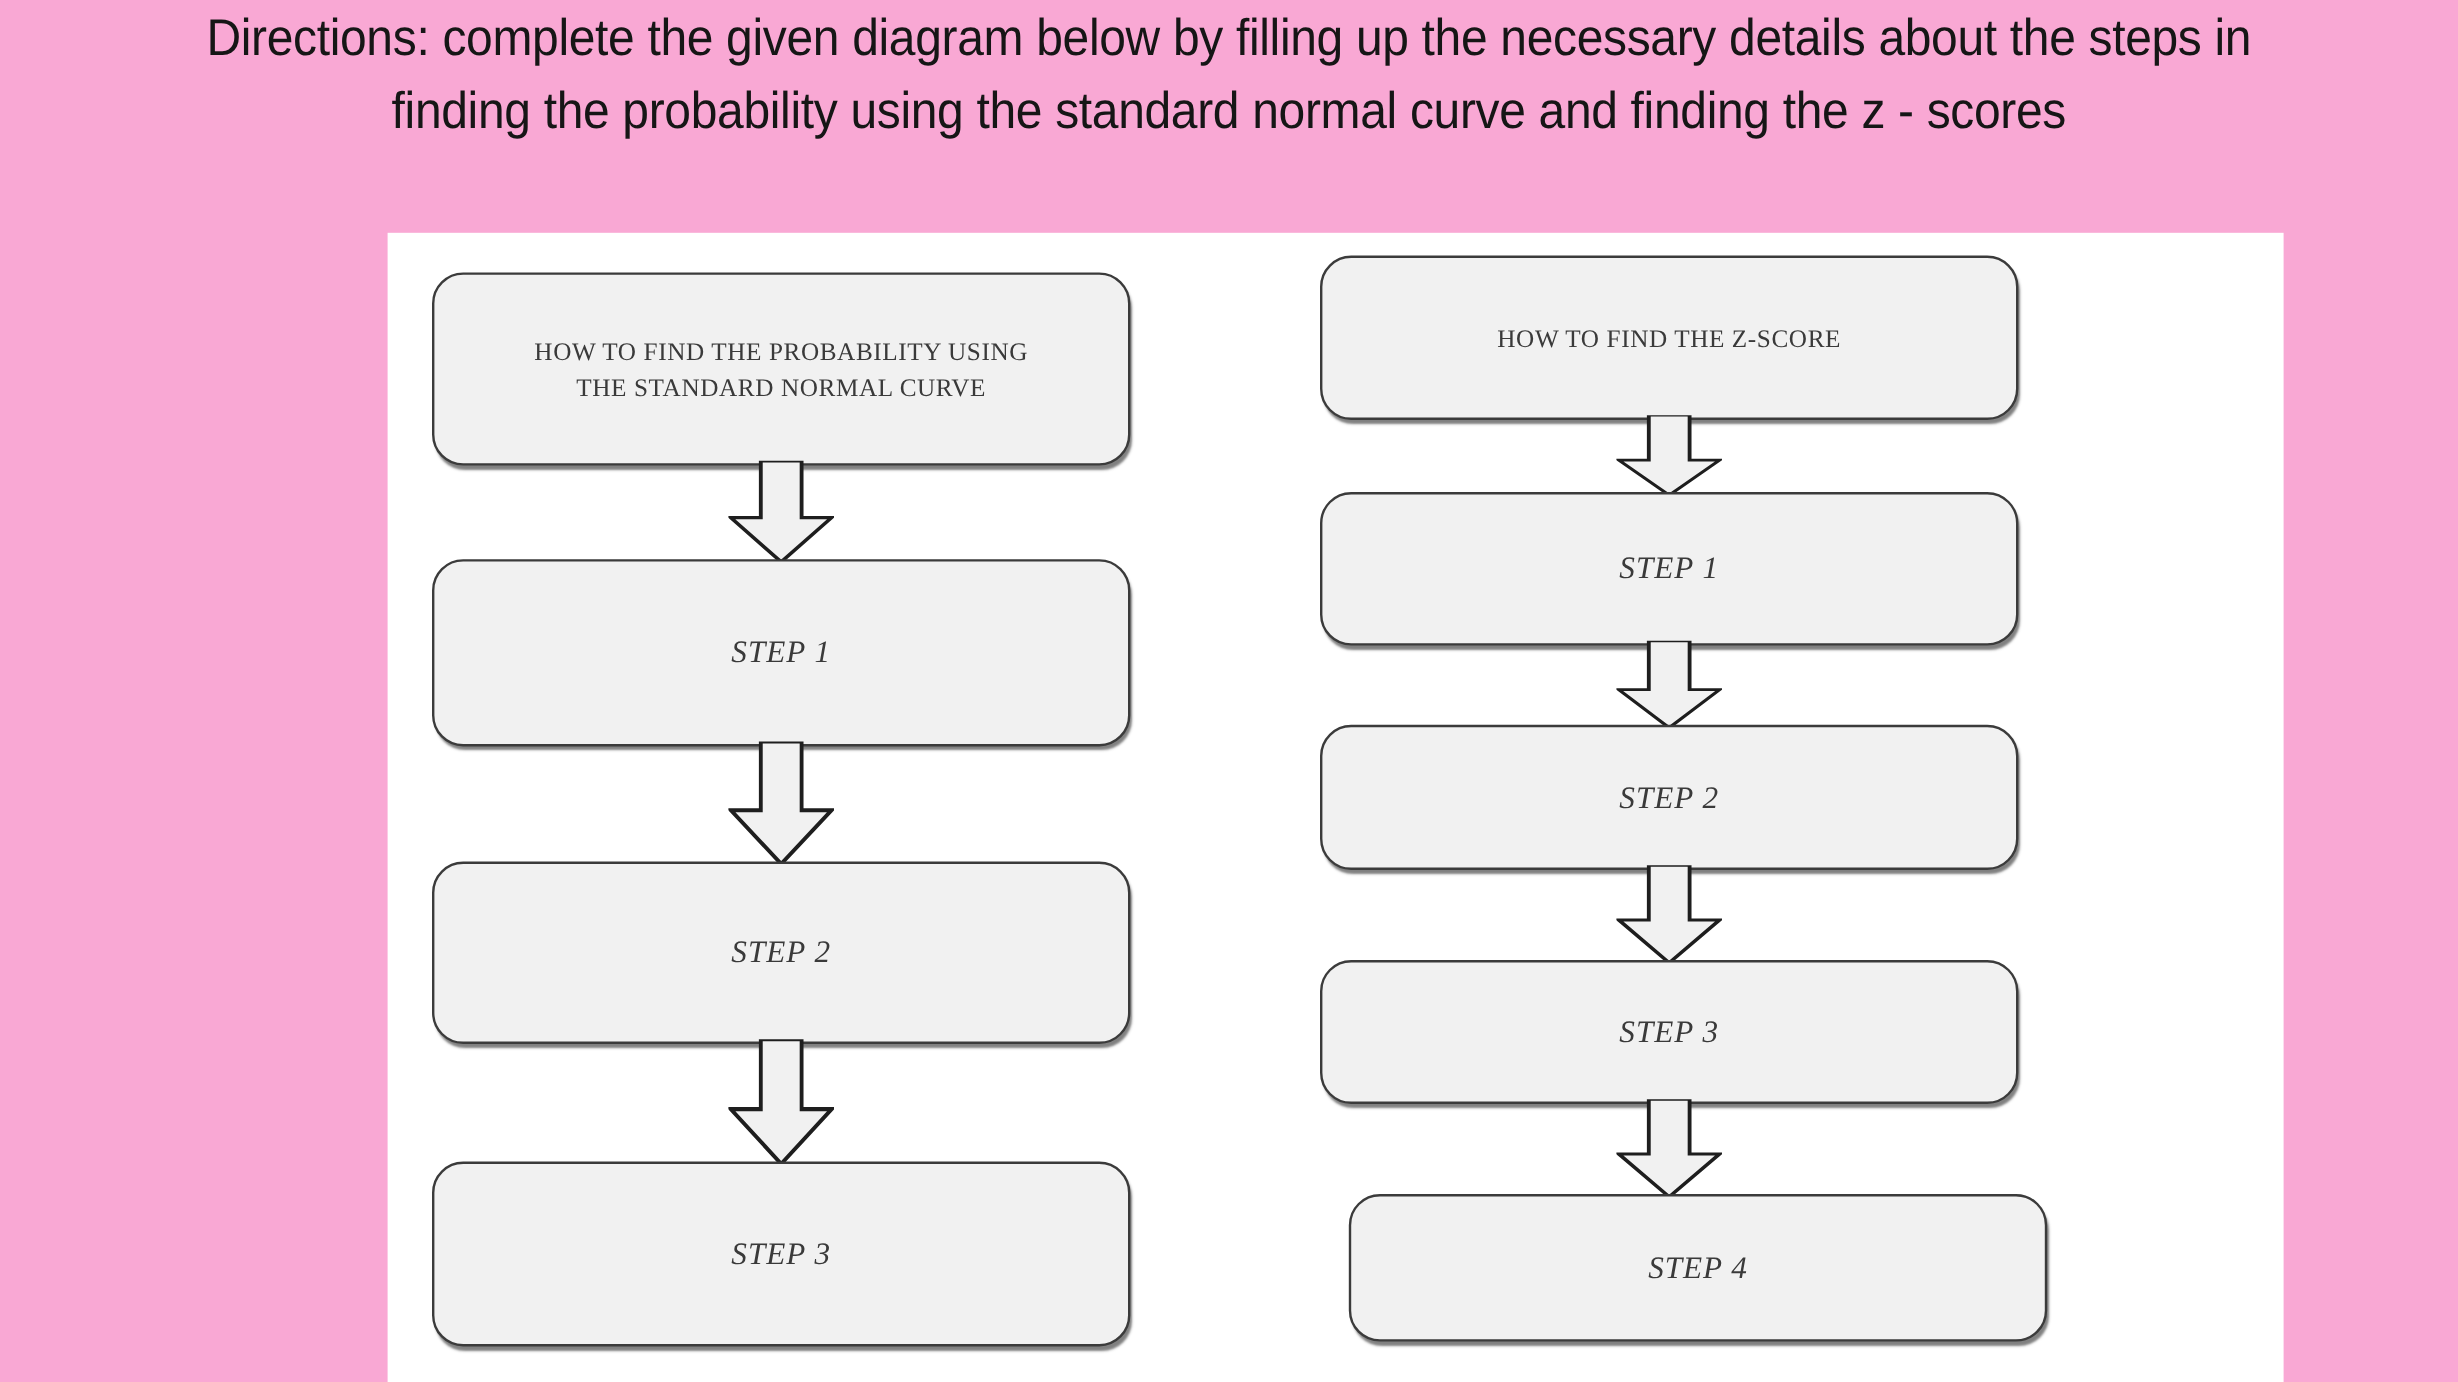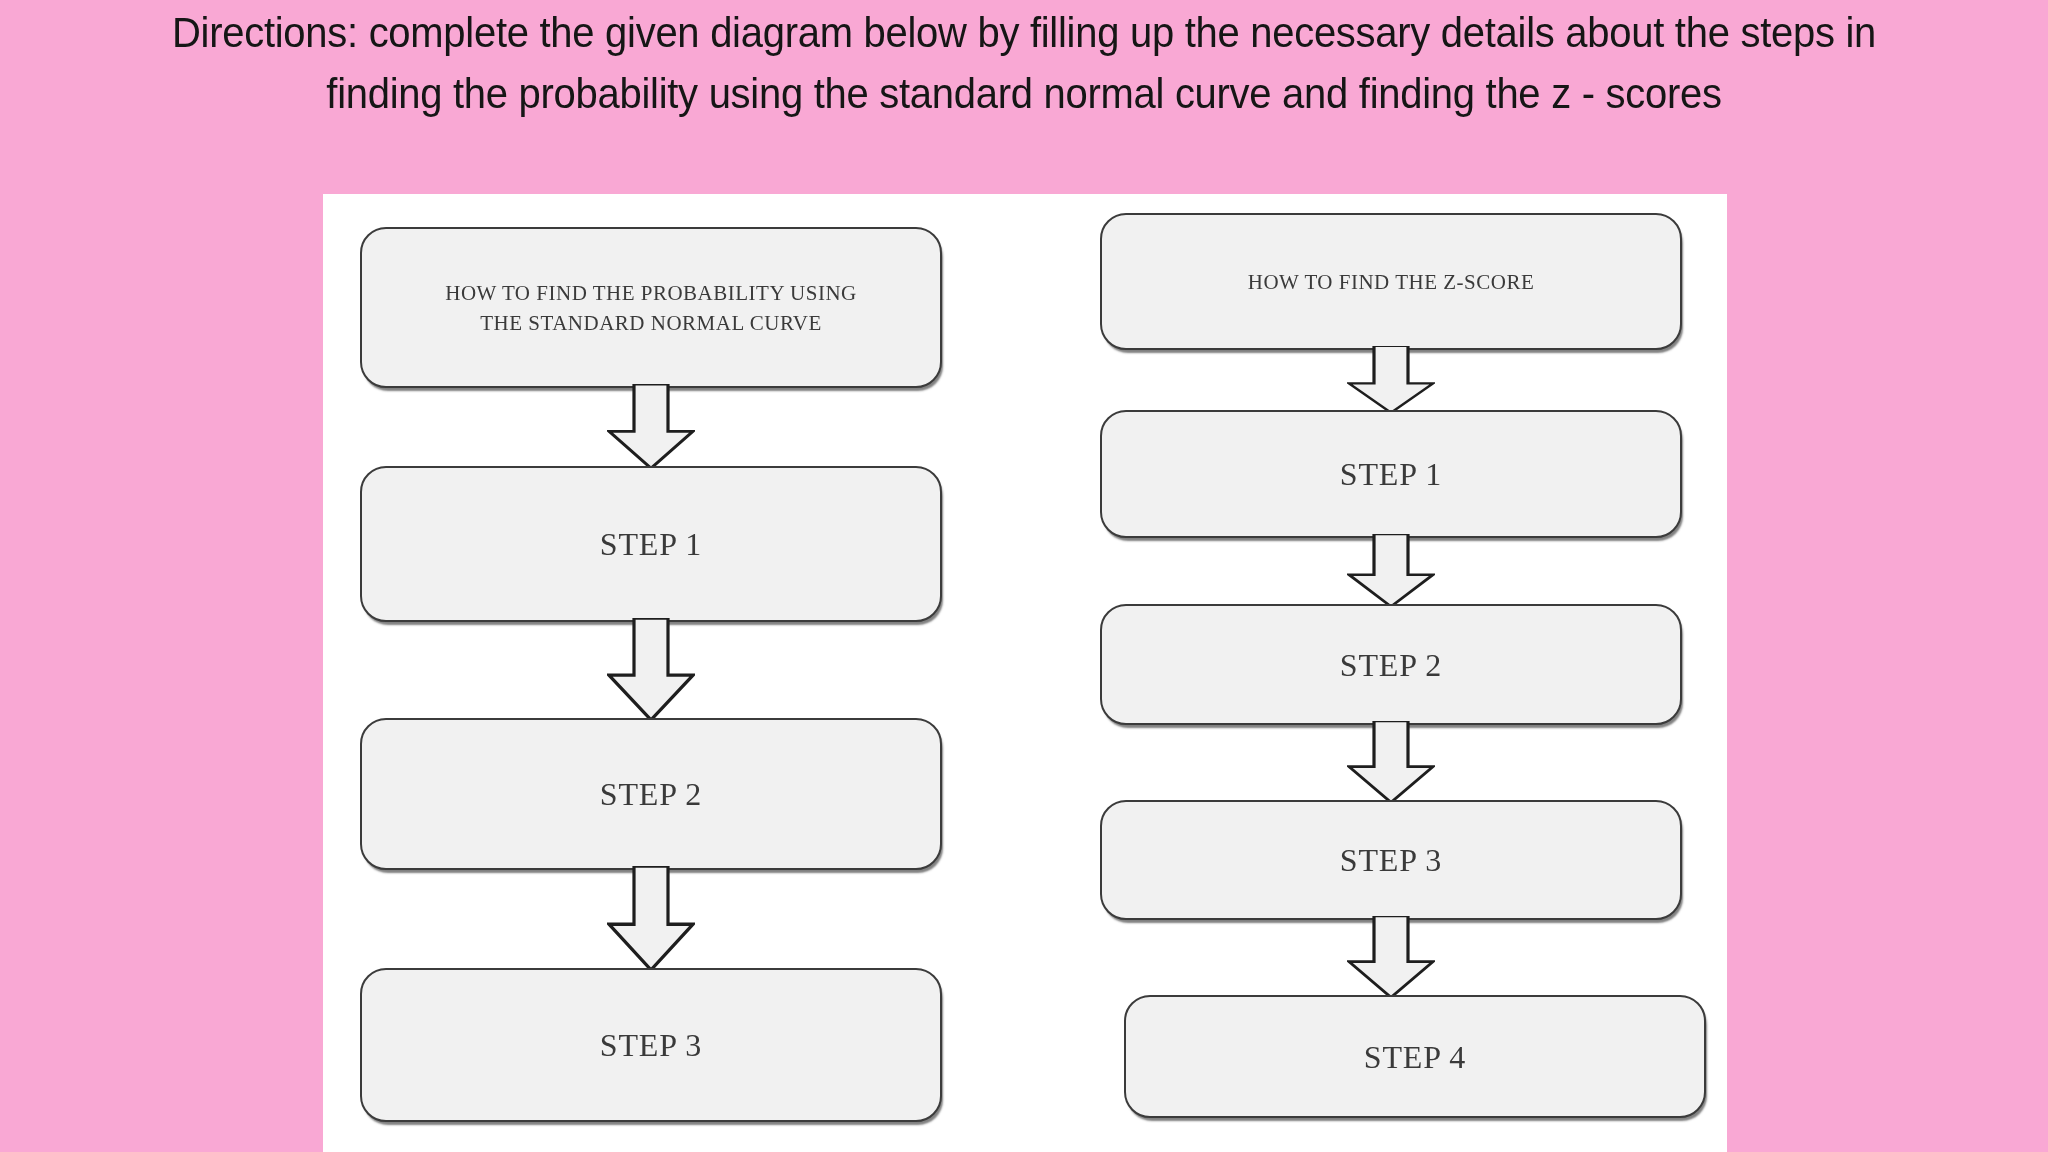--- a/index.html
+++ b/index.html
@@ -37,21 +37,21 @@
     transform: scaleX(0.93);
     transform-origin: 50% 0;
     white-space: pre-line;
   }
 
   
   #panel {
     position: absolute;
     left: 323px;
     top: 194px;
-    width: 1404px;
+    width: 1580px;
     height: 958px;
     background: #ffffff;
   }
 
   
   .column {
     position: absolute;
     top: 0;
     height: 100%;
   }
@@ -79,23 +79,24 @@
     display: block;
     width: 100%;
     white-space: pre-line;
   }
   .flow-box.head .box-label {
     font-size: 21px;
     line-height: 30px;
     letter-spacing: 0.5px;
   }
   .flow-box.step .box-label {
-    font-size: 32px;
+    font-size: 26px;
     line-height: 38px;
     letter-spacing: 0.8px;
+    font-style: italic;
   }
 
   
   #col-left  .flow-box.b0 { top: 33px;  height: 161px; }
   #col-left  .flow-box.b1 { top: 272px; height: 156px; }
   #col-left  .flow-box.b2 { top: 524px; height: 152px; }
   #col-left  .flow-box.b3 { top: 774px; height: 154px; }
 
   
   #col-right .flow-box.b0 { top: 19px;  height: 137px; }

